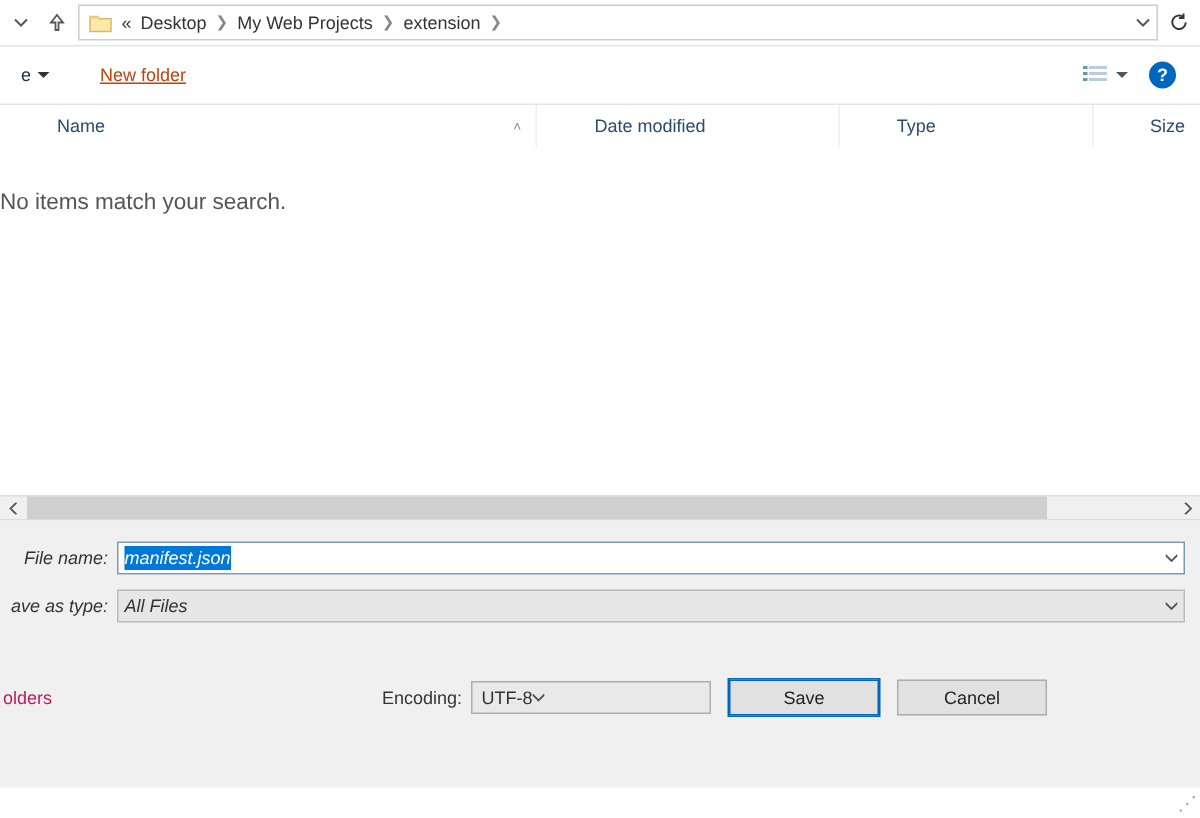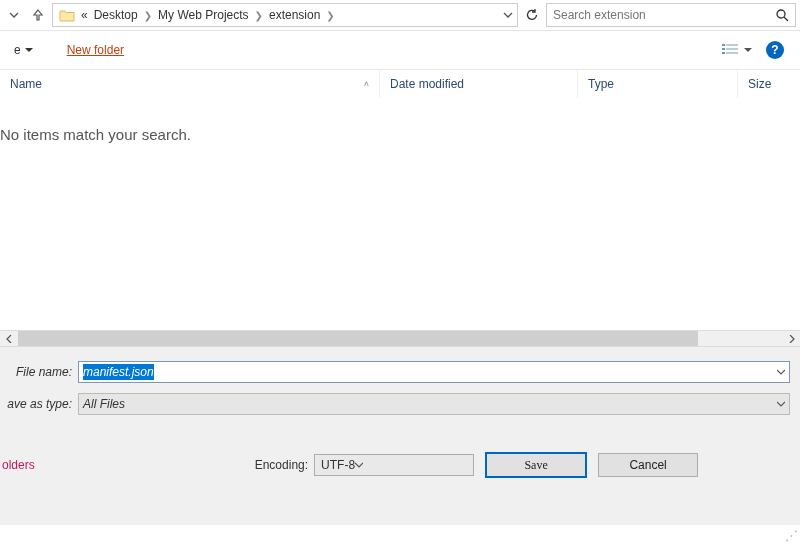--- a/index.html
+++ b/index.html
@@ -14,21 +14,21 @@
   .search-box { width: 250px; height: 24px; border: 1px solid #ccc; display: flex; align-items: center; padding: 0 6px; background: #fff; }
   .search-box input { flex: 1; border: none; outline: none; font-size: 12px; color: #666; background: transparent; }
   .search-icon { color: #555; }
   .toolbar { display: flex; align-items: center; height: 40px; border-top: 1px solid #e5e5e5; border-bottom: 1px solid #e5e5e5; padding: 0 8px; }
   .organize { display: flex; align-items: center; gap: 4px; color: #234; padding: 0 6px; }
   .newfolder { color: #c2410c; padding: 0 12px; margin-left: 16px; text-decoration: underline; }
   .toolbar-right { margin-left: auto; display: flex; align-items: center; gap: 14px; padding-right: 8px; }
   .view-btn { display:flex; align-items:center; gap:4px; color:#555; }
   .help-icon { width:18px; height:18px; border-radius:50%; background:#0067c0; color:#fff; display:flex; align-items:center; justify-content:center; font-weight:bold; font-size:12px; }
   .columns { display: flex; align-items: center; height: 28px; font-size: 12px; color: #2b4a6f; }
-  .col { padding: 0 10px; display:flex; align-items:center; height:100%; }
+  .col { padding: 0 10px; display:flex; align-items:center; height:100%;margin-left:28px; }
   .col-name { width: 380px; border-right: 1px solid #eee; }
   .col-date { width: 198px; border-right: 1px solid #eee; }
   .col-type { width: 160px; border-right: 1px solid #eee; }
   .col-size { flex:1; }
   .sort-ind { margin-left: auto; color:#888; font-size:9px; }
   .empty { text-align: left; color: #555; padding-top: 28px; font-size: 15px; height: 232px; }
   .hscroll { height: 17px; background: #f0f0f0; display:flex; align-items:center; border-top:1px solid #dcdcdc; border-bottom:1px solid #dcdcdc;}
   .hscroll .arrow { width:17px; height:17px; display:flex; align-items:center; justify-content:center; color:#555; }
   .hscroll .thumb { width: 680px; height:15px; background:#cfcfcf; margin-left:1px; }
   .bottom { background: #f0f0f0; padding-top: 10px; height: 178px; }
@@ -38,21 +38,21 @@
   .combo .sel-text { padding-left:4px; font-size:12px; color:#333; }
   .combo .dd { position:absolute; right:4px; color:#555; font-size:9px; }
   .filename-input { background:#fff; }
   .sel-highlight { background:#0078d7; color:#fff; padding:1px 0; }
   .savetype { background:#e6e6e6; border:1px solid #bbb; }
   .actions { display:flex; align-items:center; margin-top: 36px; padding: 0 10px 0 0; }
   .folders-lbl { color:#be185d; padding-left:2px; }
   .enc-lbl { margin-left: 220px; margin-right:6px; color:#333; }
   .enc-combo { width:160px; height:22px; border:1px solid #adadad; background:#e9e9e9; display:flex; align-items:center; padding-left:6px; position:relative; }
   .btn { width:100px; height:24px; border:1px solid #adadad; background:#e1e1e1; margin-left:12px; display:flex; align-items:center; justify-content:center; color:#222; }
-  .btn.primary { border:1px solid #0067c0; outline:1px solid #0067c0;font-family:Liberation Serif, serif; }
+  .btn.primary { border:1px solid #0067c0; outline:1px solid #0067c0; }
   .resize-grip { position:absolute; right:2px; bottom:2px; color:#aaa; font-size:13px; }
   svg { display:block; }
 </style>
 </head>
 <body>
 
 <div class="topbar">
   <div class="nav-chevron">
     <svg width="10" height="10" viewBox="0 0 10 10">
         <path d="M1 3 L5 7 L9 3" stroke="#555" stroke-width="1.3" fill="none"></path>
@@ -81,29 +81,20 @@
       <svg width="10" height="10" viewBox="0 0 10 10">
           <path d="M1 3 L5 7 L9 3" stroke="#555" stroke-width="1.3" fill="none"></path>
         </svg>
     </span>
   </div>
   <div class="refresh-btn">
     <svg width="14" height="14" viewBox="0 0 14 14">
         <path d="M11.5 7 A4.5 4.5 0 1 1 10 3.5" fill="none" stroke="#333" stroke-width="1.3"></path>
         <path d="M10 1 L10 4 L7 4" fill="none" stroke="#333" stroke-width="1.3"></path>
       </svg>
-  </div>
-  <div class="search-box">
-    <input type="text" placeholder="Search extension" style="">
-    <span class="search-icon">
-      <svg width="13" height="13" viewBox="0 0 13 13">
-          <circle cx="5" cy="5" r="4" fill="none" stroke="#333" stroke-width="1.3"></circle>
-          <line x1="8" y1="8" x2="12" y2="12" stroke="#333" stroke-width="1.3"></line>
-        </svg>
-    </span>
   </div>
 </div>
 
 <div class="toolbar">
   <div class="organize">
     <span>e</span>
     <svg width="8" height="8" viewBox="0 0 8 8">
         <path d="M0 2 L4 6 L8 2 Z" fill="#333"></path>
       </svg>
   </div>

